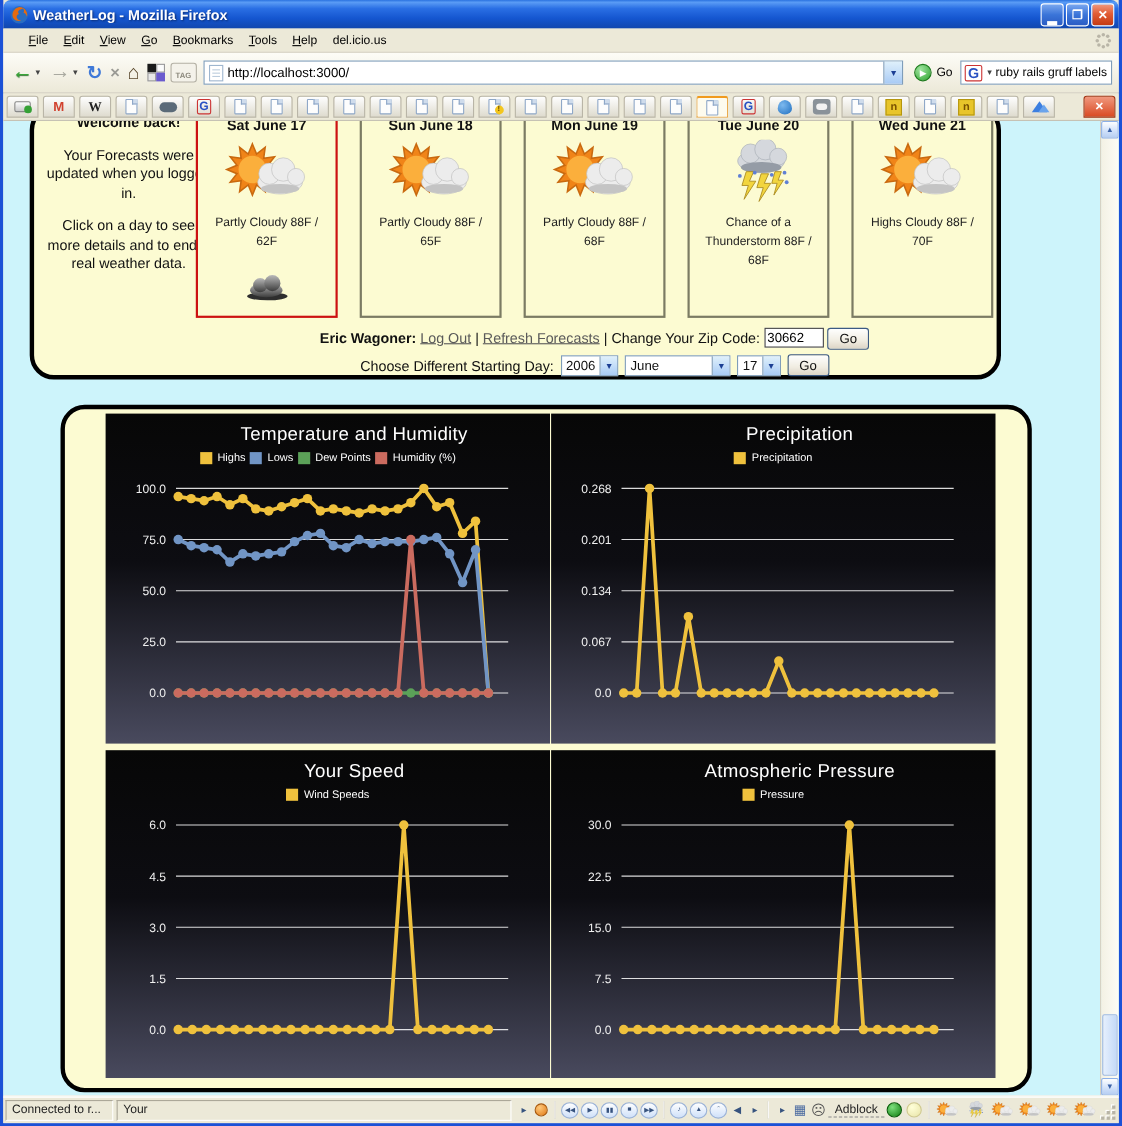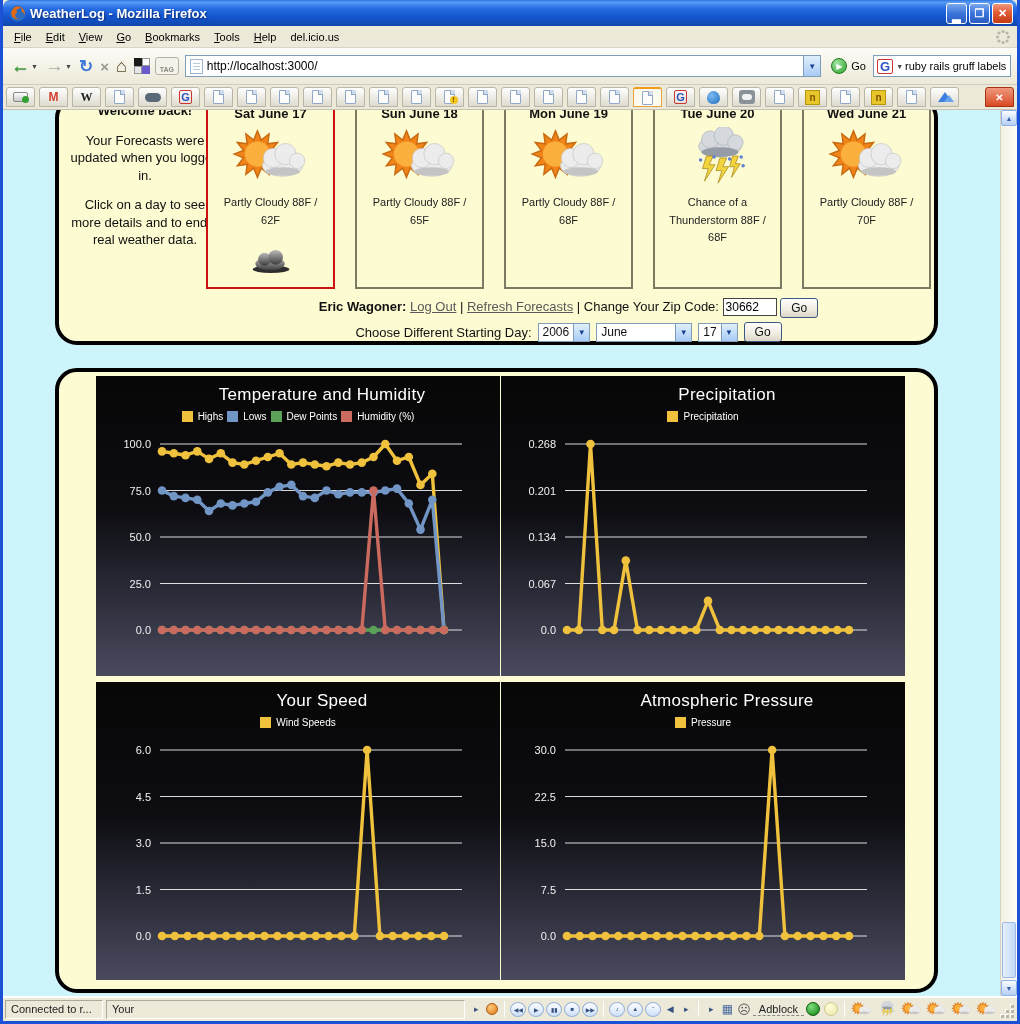--- a/index.html
+++ b/index.html
@@ -78,21 +78,21 @@
   .viewport{flex:1;display:flex;overflow:hidden;background:#cdf4fb;}
   .content{flex:1;position:relative;overflow:hidden;font-size:13px;color:#111;}
   
   .sbar{flex:0 0 16px;background:linear-gradient(90deg,#f3f1e4,#fdfcf6);display:flex;flex-direction:column;align-items:center;justify-content:space-between;border-left:1px solid #d5d2c4;}
   .sbtn{width:16px;height:16px;border:1px solid #8cb0e8;border-radius:2px;background:linear-gradient(#fdfeff,#cfe0f9 60%,#b6cef2);
     color:#3a62a8;font-size:7px;display:flex;align-items:center;justify-content:center;}
   .sthumb{width:14px;height:56px;margin-bottom:2px;border:1px solid #9cb9e4;border-radius:2px;background:linear-gradient(90deg,#e6f0fd,#c4d9f7);}
   .strack{flex:1;}
   
   .panel{background:#fcfbd2;border:4px solid #000;border-radius:22px;}
-  .top-panel{margin-left:52px;width:883px;height:249px;margin-top:-14px;position:relative;}
+  .top-panel{margin-left:24px;width:883px;height:249px;margin-top:-14px;position:relative;}
   .welcome{position:absolute;left:10px;top:2px;width:152px;text-align:center;line-height:1.35;}
   .welcome h2{font-size:13px;margin-bottom:12px;}
   .welcome p{margin-bottom:12px;}
   .cards{position:absolute;left:147px;top:-10px;display:flex;gap:20px;}
   .card{width:129px;height:199px;border:2px solid #7b7b63;background:#fcfbd2;text-align:center;padding-top:14px;position:relative;}
   .card.sel{border-color:#cc1111;}
   .card h3{font-size:13px;}
   .card .wicon{margin-top:6px;}
   .card .desc{font-size:11px;color:#222;line-height:1.6;padding:0 6px;margin-top:4px;}
   .card .extra{position:absolute;bottom:10px;left:0;right:0;}
@@ -147,21 +147,21 @@
     </svg>
     <span class="ttl">WeatherLog - Mozilla Firefox</span>
     <div class="winbtn min">
         <span>▂</span>
       </div>
     <div class="winbtn">❒</div>
     <div class="winbtn close">✕</div>
   </div>
 
   <div class="menubar">
-    <div id="menu-items" style="display:flex;">
+    <div id="menu-items" style="display:flex;margin-left:12px;">
         <div class="mi"><u>F</u>ile</div>
         <div class="mi"><u>E</u>dit</div>
         <div class="mi"><u>V</u>iew</div>
         <div class="mi"><u>G</u>o</div>
         <div class="mi"><u>B</u>ookmarks</div>
         <div class="mi"><u>T</u>ools</div>
         <div class="mi"><u>H</u>elp</div>
         <div class="mi">del.icio.us</div>
       </div>
     <svg class="throbber" viewBox="0 0 16 16">
@@ -413,21 +413,21 @@
     <path d="M26.0 4.0L29.9 13.5L38.0 7.2L36.6 17.4L46.8 16.0L40.5 24.1L50.0 28.0L40.5 31.9L46.8 40.0L36.6 38.6L38.0 48.8L29.9 42.5L26.0 52.0L22.1 42.5L14.0 48.8L15.4 38.6L5.2 40.0L11.5 31.9L2.0 28.0L11.5 24.1L5.2 16.0L15.4 17.4L14.0 7.2L22.1 13.5Z" fill="#f08418" stroke="#c96a10" stroke-width="1.5"></path>
     <circle cx="26" cy="28" r="13" fill="#fbaf3c"></circle>
     <g fill="#ececec" stroke="#bdbdbd" stroke-width="0.6">
       <ellipse cx="52" cy="40" rx="21" ry="11"></ellipse>
                     <circle cx="42" cy="32" r="10"></circle>
       <circle cx="55" cy="28" r="11"></circle>
                     <circle cx="67" cy="35" r="8"></circle>
                   </g>
     <ellipse cx="52" cy="46" rx="18" ry="4.5" fill="#c4c4c4"></ellipse>
                 </svg></div>
-              <div class="desc">Partly Cloudy 88F / 70F</div>
+              <div class="desc">Highs Cloudy 88F / 70F</div>
             </div>
           </div>
         <div class="userbar">
           <b>Eric Wagoner:</b>
           <a>Log Out</a>
           <span>|</span>
           <a>Refresh Forecasts</a>
           <span>|</span>
           <span>Change Your Zip Code:</span>
           <input value="30662" style="">

